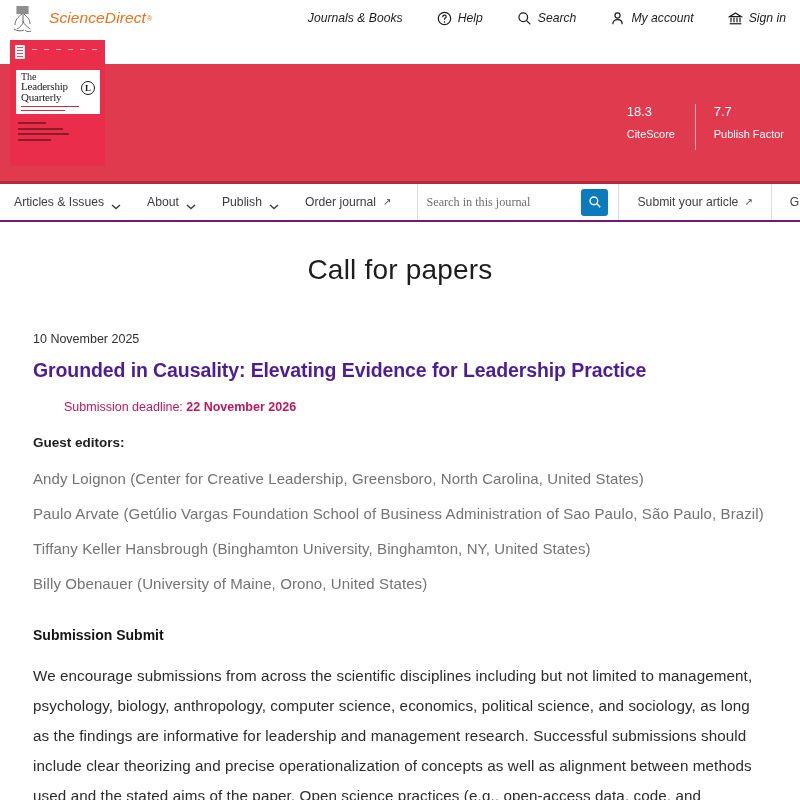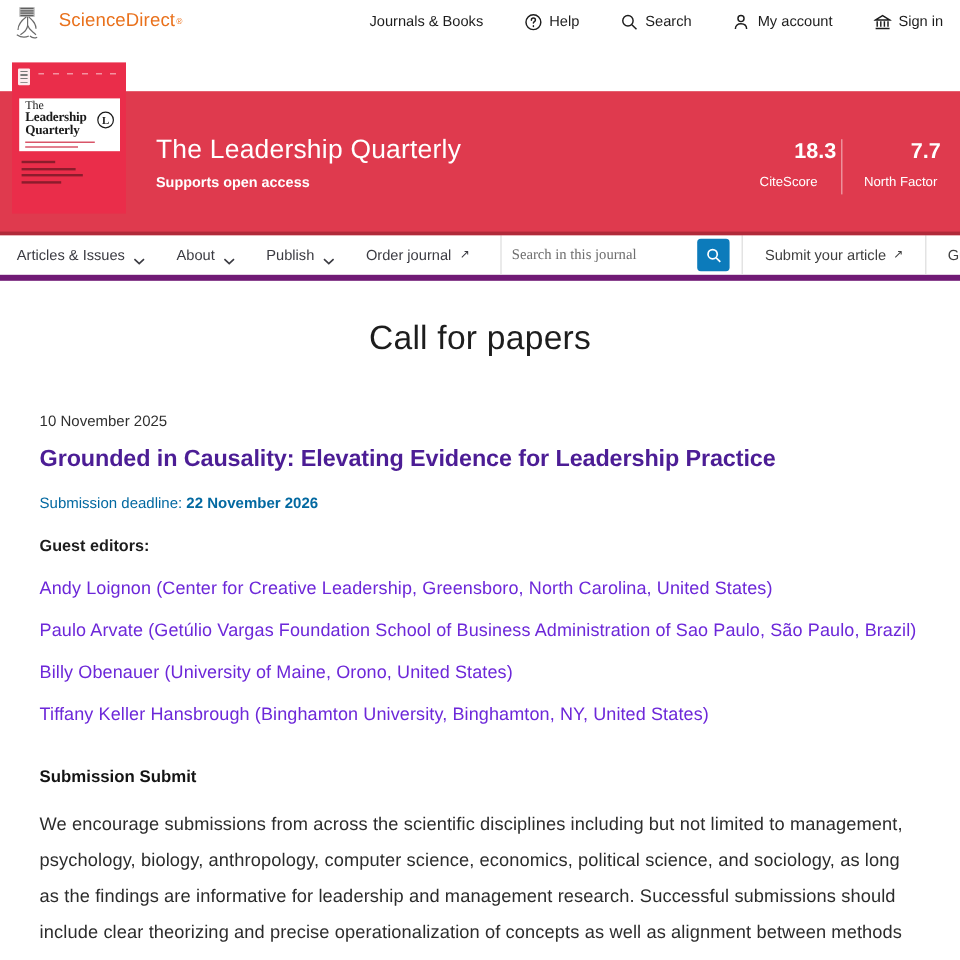--- a/index.html
+++ b/index.html
@@ -2,83 +2,83 @@
 <html><head>
 <meta charset="utf-8">
 <title>ScienceDirect — The Leadership Quarterly — Call for papers</title>
 <style>
   * { margin:0; padding:0; box-sizing:border-box; }
   html,body { background:#fff; }
   body { font-family:"Liberation Sans", sans-serif; color:#1d1d1d; }
   .page { width:800px; height:800px; margin:0 auto; background:#fff; overflow:hidden; position:relative; }
 
   
-  .top-header { height:76px; background:#fff; position:relative; }
+  .top-header { height:64px; background:#fff; position:relative;font-style:italic; }
   .top-header-row { height:36px; display:flex; align-items:center; justify-content:space-between; padding:0 14px 0 12px; }
   .brand { display:flex; align-items:center; cursor:pointer; }
   .brand-logo { width:30px; height:28px; margin-right:7px; margin-top:2px; }
   .brand-name { font-size:15.5px; color:#e9711c; letter-spacing:.1px; }
   .brand-mark { font-size:7px; color:#e9711c; vertical-align:super; margin-left:1px; }
   .top-nav { display:flex; align-items:center; gap:34px; font-size:12.2px; color:#1d1d1d; }
   .top-nav a { display:flex; align-items:center; gap:6px; color:#1d1d1d; text-decoration:none; cursor:pointer; }
   .tn-icon { width:15px; height:15px; display:inline-flex; }
   .tn-icon svg { width:15px; height:15px; stroke:#1d1d1d; fill:none; stroke-width:1.3; }
 
   
   .banner { height:120px; background:#df3a4e; position:relative; }
   .banner::after { content:""; position:absolute; left:0; right:0; bottom:0; height:3px; background:#b02a3a; }
   .banner-text { padding:36px 0 0 130px; color:#fff; }
   .banner-title { font-size:22px; font-weight:400; letter-spacing:.2px; }
   .banner-sub { font-size:12px; font-weight:700; margin-top:7px; }
   .metrics { position:absolute; top:40px; right:16px; display:flex; align-items:flex-start; color:#fff; }
   .metric { min-width:64px; }
-  .metric .value { font-size:18px; font-weight:700;text-align:right; }
+  .metric .value { font-size:13px; font-weight:400; }
   .metric .label { font-size:11px; margin-top:9px; }
   .metric-divider { width:1px; height:46px; background:rgba(255,255,255,.55); margin:0 18px 0 4px; }
 
   
   .cover { position:absolute; left:10px; top:-24px; width:95px; height:126px; background:#ea2d4a; z-index:3; }
   .cover-emblem { position:absolute; top:5px; left:5px; width:10px; height:14px; background:rgba(255,255,255,.9); border-radius:1px; }
   .cover-emblem::after { content:""; position:absolute; left:2px; top:2px; right:2px; bottom:2px;
       background:repeating-linear-gradient(180deg,#7a7a7a 0 1px, transparent 1px 3px); }
   .cover-topline { position:absolute; top:9px; left:22px; right:6px; height:1px;
       background:repeating-linear-gradient(90deg, rgba(255,255,255,.6) 0 5px, transparent 5px 12px); }
   .cover-whitebox { position:absolute; left:6px; right:5px; top:30px; height:44px; background:#fff; padding:3px 5px 0; font-family:"Liberation Serif", serif; color:#1a1a1a; }
   .cv-the { font-size:10px; font-weight:400; line-height:8px; }
-  .cv-line { font-size:11px; font-weight:700; line-height:11px; letter-spacing:-.2px; }
+  .cv-line { font-size:11px; font-weight:400; line-height:11px; letter-spacing:-.2px; }
   .cv-badge { position:absolute; right:5px; top:11px; width:14px; height:14px; border:1.2px solid #1a1a1a; border-radius:50%;
       font-size:9px; font-weight:700; display:flex; align-items:center; justify-content:center; background:#fff; }
   .cv-red-line { height:1.5px; background:#cf2c44; margin-top:2.5px; }
   .cover-sublines { position:absolute; left:8px; top:82px; right:14px; }
   .cover-sublines div { height:2px; background:#8c1c2c; margin-bottom:3.5px; }
 
   
-  .journal-nav { height:38px; display:flex; align-items:center; font-size:12.2px; color:#3b3b42; border-bottom:5px solid #701a75; padding-left:14px; background:#fff; }
+  .journal-nav { height:38px; display:flex; align-items:center; font-size:12.2px; color:#3b3b42; border-bottom:2px solid #701a75; padding-left:14px; background:#fff; }
   .jn-link { display:flex; align-items:center; gap:7px; margin-right:26px; cursor:pointer; white-space:nowrap; color:#3b3b42; text-decoration:none; }
   .chev { width:10px; height:6px; }
   .chev svg { width:10px; height:6px; stroke:#3b3b42; fill:none; stroke-width:1.4; }
   .ext-arrow { font-size:10px; line-height:10px; }
   .jn-divider { width:1px; align-self:stretch; background:#dcdcdc; flex:none; }
   .jn-search { display:flex; align-items:center; flex:1; padding:0 10px 0 8px; }
   .jn-search input { flex:1; border:none; outline:none; font-size:12.2px; font-family:Liberation Serif, serif; color:#4d7c0f; min-width:60px; }
   .jn-search input::placeholder { color:#6e6e6e; }
   .search-btn { width:27px; height:27px; background:#0c7bbb; border:none; border-radius:3px; display:flex; align-items:center; justify-content:center; cursor:pointer; flex:none; }
   .search-btn svg { width:14px; height:14px; stroke:#fff; fill:none; stroke-width:1.6; }
   .jn-action { padding:0 18px; display:flex; align-items:center; gap:6px; white-space:nowrap; cursor:pointer; color:#404040; text-decoration:none; }
 
   
   .main { padding:0 33px; }
   .page-title { text-align:center; font-size:28px; font-weight:400; color:#1d1d1d; margin-top:32px; letter-spacing:.2px; }
   .article { margin-top:46px; }
   .art-date { font-size:12.5px; color:#2f2f2f; }
   .art-title { font-size:19.5px; font-weight:700; color:#4c1d95; margin:13px 0 18px; letter-spacing:-.1px; }
-  .art-deadline { font-size:12.5px; color:#0369a1; margin-bottom:21px; }
+  .art-deadline { font-size:12.5px; color:#be185d; margin-bottom:21px;margin-left:31px; }
   .art-deadline b { font-weight:700; }
   .guest-label { font-size:13.5px; font-weight:700; margin-bottom:20px; }
-  .editor { font-size:15px; color:#6d28d9; margin-bottom:18px; letter-spacing:.1px; }
+  .editor { font-size:15px; color:#737373; margin-bottom:18px; letter-spacing:.1px; }
   .section-heading { font-size:14px; font-weight:700; color:#141414; margin:35px 0 18px; }
   .section-body { font-size:15.2px; line-height:30px; color:#2c2c2c; letter-spacing:.1px; }
 </style>
 </head>
 <body>
 
 <div class="page">
 
   <header class="top-header">
     <div class="top-header-row">
@@ -156,33 +156,29 @@
         <div class="cv-red-line" style="width:78%"></div>
         <div class="cv-red-line" style="width:60%"></div>
       </div>
       <div class="cover-sublines">
         <div style="width:38%"></div>
         <div style="width:62%"></div>
         <div style="width:70%"></div>
         <div style="width:45%"></div>
       </div>
     </div>
-    <div class="banner-text">
-      <div class="banner-title">The Leadership Quarterly</div>
-      <div class="banner-sub">Supports open access</div>
-    </div>
     <div class="metrics">
       <div class="metric">
         <div class="value">18.3</div>
         <div class="label">CiteScore</div>
       </div>
       <div class="metric-divider"></div>
       <div class="metric">
         <div class="value">7.7</div>
-        <div class="label">North Factor</div>
+        <div class="label">Publish Factor</div>
       </div>
     </div>
   </section>
 
   <nav class="journal-nav">
     <a class="jn-link">
       <span>Articles &amp; Issues</span>
       <span class="chev"><svg viewBox="0 0 10 6">
             <polyline points="1,1 5,4.6 9,1"></polyline>
           </svg></span>
@@ -229,20 +225,20 @@
 
     <article class="article">
       <div class="art-date">10 November 2025</div>
       <h2 class="art-title">Grounded in Causality: Elevating Evidence for Leadership Practice</h2>
       <p class="art-deadline">
         <span>Submission deadline: </span><b>22 November 2026</b>
       </p>
       <p class="guest-label">Guest editors:</p>
       <p class="editor">Andy Loignon (Center for Creative Leadership, Greensboro, North Carolina, United States)</p>
       <p class="editor">Paulo Arvate (Getúlio Vargas Foundation School of Business Administration of Sao Paulo, São Paulo, Brazil)</p>
+      <p class="editor">Tiffany Keller Hansbrough (Binghamton University, Binghamton, NY, United States)</p>
       <p class="editor">Billy Obenauer (University of Maine, Orono, United States)</p>
-      <p class="editor">Tiffany Keller Hansbrough (Binghamton University, Binghamton, NY, United States)</p>
       <h3 class="section-heading">Submission Submit</h3>
       <p class="section-body">We encourage submissions from across the scientific disciplines including but not limited to management, psychology, biology, anthropology, computer science, economics, political science, and sociology, as long as the findings are informative for leadership and management research. Successful submissions should include clear theorizing and precise operationalization of concepts as well as alignment between methods used and the stated aims of the paper. Open science practices (e.g., open-access data, code, and measures/materials, as well as study pre-registrations) are strongly encouraged.</p>
     </article>
   </main>
 
 </div>
 
 </body></html>

